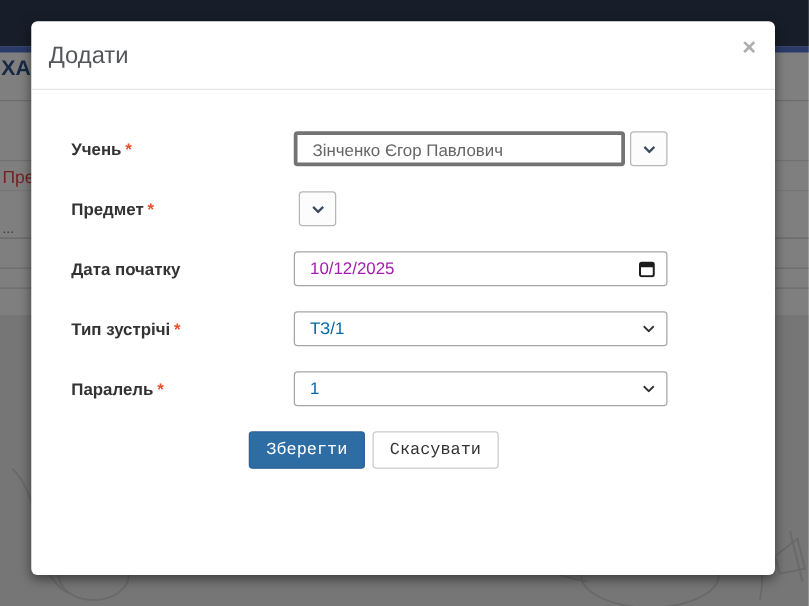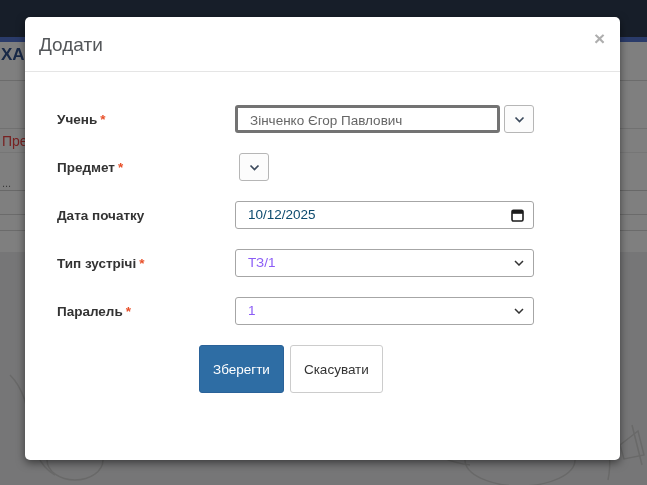--- a/index.html
+++ b/index.html
@@ -37,32 +37,32 @@
   
   .s2{display:flex;align-items:stretch;}
   .s2-text{flex:1;height:28px;box-sizing:border-box;border:3px solid #737373;border-radius:3px;
            padding:0 12px;line-height:26px;color:#666;background:#fff;overflow:hidden;white-space:nowrap;}
   .s2-btn{width:30px;height:28px;flex:none;margin-left:4px;box-sizing:border-box;border:1px solid #b6b6b6;
           border-radius:3px;background:#fcfcfc;display:flex;align-items:center;justify-content:center;cursor:pointer;}
 
   
   .date-box{height:28px;border:1px solid #a6a6a6;border-radius:3px;background:#fff;
             display:flex;align-items:center;justify-content:space-between;padding:0 9px 0 12px;}
-  .date-text{color:#0c4a6e;line-height:26px;}
+  .date-text{color:#a21caf;line-height:26px;}
 
   
   .sel-box{height:28px;border:1px solid #a6a6a6;border-radius:3px;background:#fff;
            display:flex;align-items:center;justify-content:space-between;padding:0 9px 0 12px;cursor:pointer;}
-  .sel-text{color:#8b5cf6;line-height:26px;}
+  .sel-text{color:#0369a1;line-height:26px;}
 
   .chev{display:inline-flex;align-items:center;}
 
   
   .btn-row{margin-left:142px;display:flex;}
-  .btn{height:48px;border-radius:3px;font-size:13.5px;font-family:Liberation Sans, sans-serif;padding:0 13px;cursor:pointer;}
+  .btn{height:30px;border-radius:3px;font-size:13.5px;font-family:Liberation Mono, monospace;padding:0 13px;cursor:pointer;}
   .btn-save{background:#2e6da4;border:1px solid #2a6299;color:#fff;}
   .btn-cancel{background:#fff;border:1px solid #ccc;color:#333;margin-left:6px;}
 </style>
 </head>
 <body>
 
 <div class="page">
   <div class="navbar"></div>
   <div class="accent-line"></div>
   <div class="brand-frag">ХАЙ</div>

